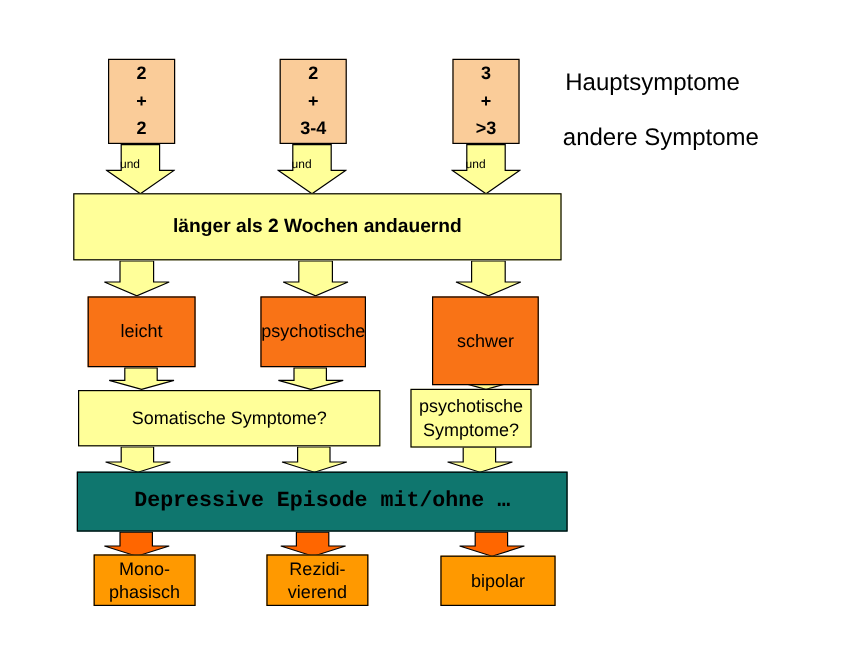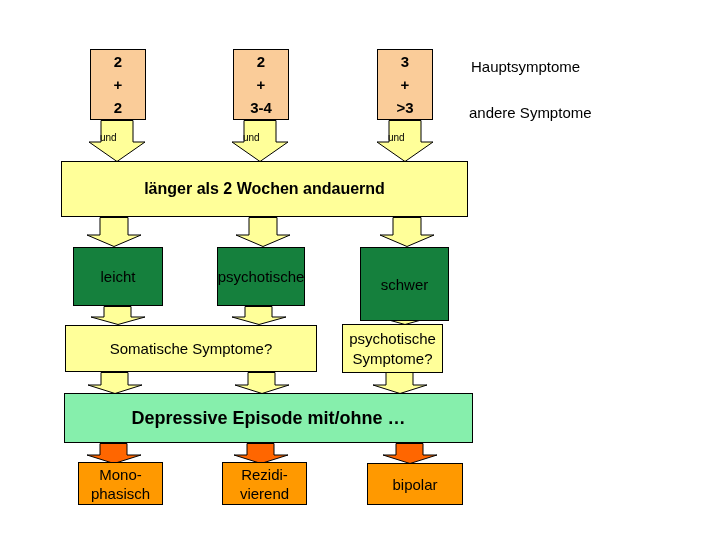--- a/index.html
+++ b/index.html
@@ -8,26 +8,26 @@
     font-family:"Liberation Sans", sans-serif;color:#000000;
     position:relative;overflow:hidden;
   }
   .stage{position:absolute;left:0;top:0;width:720px;height:540px;}
   .box{
     position:absolute;box-sizing:border-box;border:1px solid #000;
     display:flex;align-items:center;justify-content:center;
     text-align:center;white-space:pre-line;z-index:2;
   }
   .criteria{background:#FACC99;font-weight:bold;font-size:15px;line-height:23px;}
-  .peach{background:#15803d;font-size:15px;}
+  .peach{background:#f97316;font-size:15px;}
   .yellow{background:#FFFF99;font-size:15px;}
   .yellow-big{background:#FFFF99;font-weight:bold;font-size:16px;}
-  .orange-big{background:#86efac;font-weight:bold;font-size:18px;}
+  .orange-big{background:#0f766e;font-weight:bold;font-size:18px;font-family:Liberation Mono, monospace;}
   .orange{background:#FF9900;font-size:15px;line-height:19px;}
-  .label{position:absolute;font-size:15px;white-space:nowrap;z-index:2;}
+  .label{position:absolute;font-size:20px;white-space:nowrap;z-index:2;}
   .arrow{position:absolute;z-index:1;}
   .arrow svg{display:block;}
   .und-label{
     position:absolute;left:12px;top:9px;font-size:10px;line-height:18px;
   }
 </style>
 </head>
 <body>
 
 <div class="stage">

